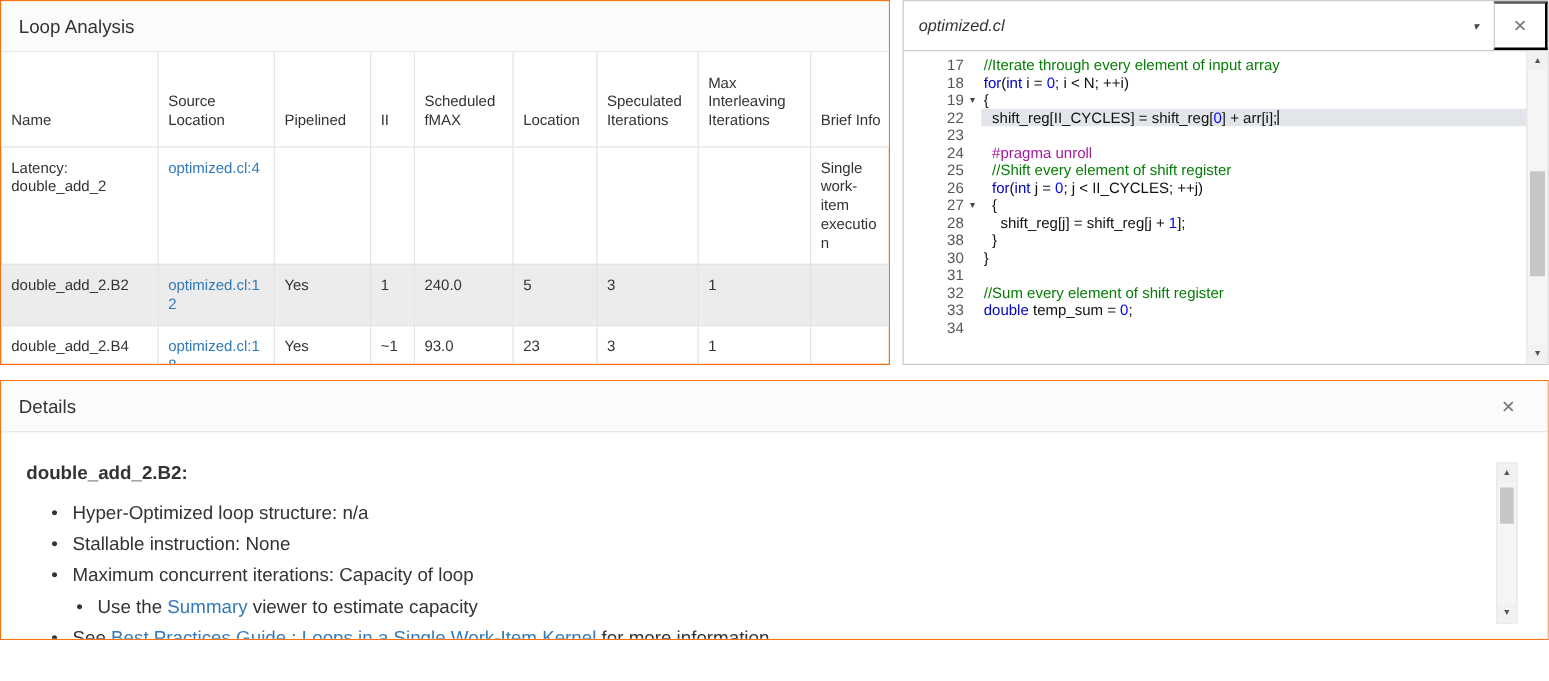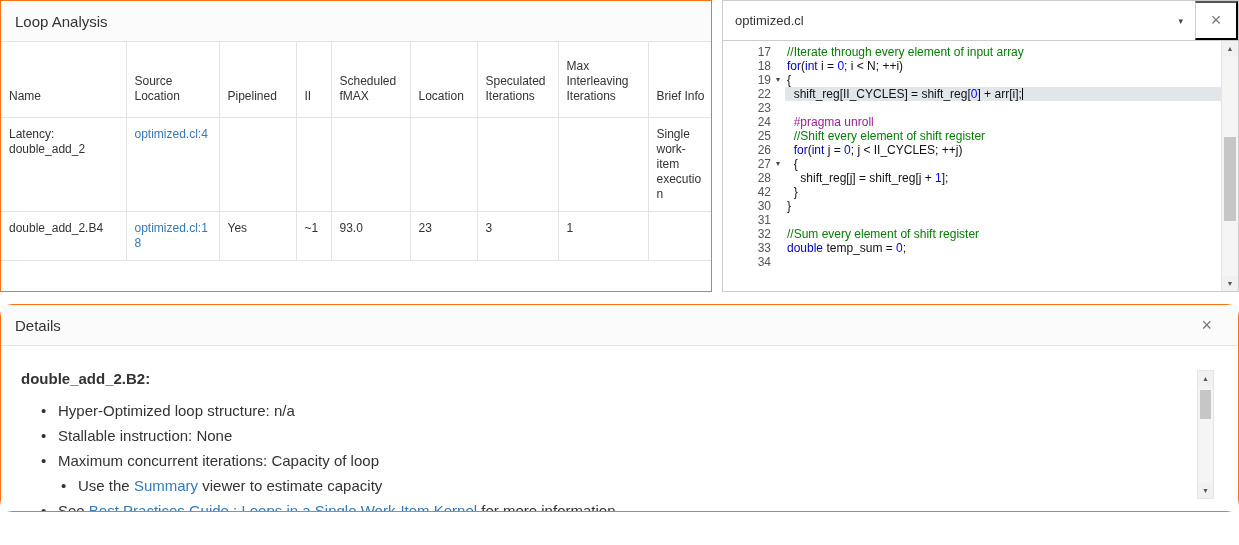--- a/index.html
+++ b/index.html
@@ -37,21 +37,21 @@
   .la-panel th:nth-child(6), .la-panel td:nth-child(6) { width: 67px; }
   .la-panel th:nth-child(7), .la-panel td:nth-child(7) { width: 81px; }
   .la-panel th:nth-child(8), .la-panel td:nth-child(8) { width: 90px; }
   .la-panel th:nth-child(9), .la-panel td:nth-child(9) { width: 65px; }
   tr.sel td { background: var(--selected-row, #ececec); }
   .link { color: var(--link, #337ab7); cursor: pointer; }
 
   
   .code-pane { flex: 1; margin-left: 10px; display: flex; flex-direction: column; border: 1px solid #ccc; background: #fff; }
   .code-toolbar { height: 40px; flex: none; display: flex; border-bottom: 1px solid #ccc; }
-  .file-select { flex: 1; display: flex; align-items: center; padding: 12px 12px; font-size: 13px; color: #333; cursor: pointer; }
+  .file-select { flex: 1; display: flex; align-items: center; padding: 12px 12px; font-size: 13px; color: #333; cursor: pointer; font-style: italic; }
   .file-select .caret { margin-left: auto; font-size: 9px; color: #444; }
   .icon-btn {
     width: 43px; flex: none; display: flex; align-items: center; justify-content: center;
     border-left: 1px solid #ccc; font-size: 18px; color: #777; background: #fff; cursor: pointer;
   }
   .code-area { position: relative; flex: 1; overflow: hidden; font-family: Liberation Sans, sans-serif; font-size: 12px; line-height: 14px; }
   .code-scroll { position: absolute; top: 0; left: 0; right: 17px; bottom: 0; overflow: hidden; padding-top: 4px; }
   .line { display: flex; height: 14px; white-space: pre; }
   .gutter { width: 62px; flex: none; display: flex; color: #555; }
   .lnum { flex: 1; text-align: right; }
@@ -66,21 +66,21 @@
 
   
   .vsb { position: absolute; top: 0; right: 0; bottom: 0; width: 17px; background: #f5f5f5; border-left: 1px solid #e6e6e6; display: flex; flex-direction: column; }
   .sb-btn { height: 15px; flex: none; font-size: 7px; color: #555; display: flex; align-items: center; justify-content: center; background: #f1f1f1; cursor: pointer; }
   .sb-track { flex: 1; position: relative; cursor: pointer; }
   .sb-thumb { position: absolute; left: 2px; right: 2px; background: #c6c6c6; cursor: pointer; }
   .code-thumb { top: 37%; height: 38%; }
   .details-thumb { top: 4%; height: 30%; }
 
   
-  .details-panel { margin-top: 12px; height: 208px; display: flex; flex-direction: column; border-radius: 12px; }
+  .details-panel { margin-top: 12px; height: 208px; display: flex; flex-direction: column; }
   .details-header-title { font-size: 15px; }
   .close-x { font-size: 18px; color: #777; cursor: pointer; background: none; border: none; line-height: 1; }
   .details-body { position: relative; flex: 1; overflow: hidden; padding: 24px 60px 0 20px; font-size: 15px; background: #fff; }
   .d-heading { font-weight: bold; margin-bottom: 15px; }
   .d-list { list-style: none; }
   .d-list li { position: relative; padding-left: 17px; margin-bottom: 8px; line-height: 17px; }
   .d-list li::before { content: "\2022"; position: absolute; left: 0; }
   li.lvl1 { margin-left: 20px; }
   li.lvl2 { margin-left: 40px; }
   .details-vsb { position: absolute; top: 24px; right: 24px; bottom: 12px; width: 17px; background: #f5f5f5; border: 1px solid #e6e6e6; display: flex; flex-direction: column; }
@@ -112,20 +112,31 @@
           <tr>
             <td>Latency: double_add_2</td>
             <td><span class="link">optimized.cl:4</span></td>
             <td></td>
             <td></td>
             <td></td>
             <td></td>
             <td></td>
             <td></td>
             <td>Single work-item execution</td>
+          </tr>
+          <tr class="sel">
+            <td>double_add_2.B2</td>
+            <td><span class="link">optimized.cl:12</span></td>
+            <td>Yes</td>
+            <td>1</td>
+            <td>240.0</td>
+            <td>5</td>
+            <td>3</td>
+            <td>1</td>
+            <td></td>
           </tr>
           <tr>
             <td>double_add_2.B4</td>
             <td><span class="link">optimized.cl:18</span></td>
             <td>Yes</td>
             <td>~1</td>
             <td>93.0</td>
             <td>23</td>
             <td>3</td>
             <td>1</td>
@@ -148,21 +159,21 @@
           <div class="line"><div class="gutter"><span class="lnum">17</span><span class="fold"></span></div><div class="ct"><span class="c-comment">//Iterate through every element of input array</span></div></div>
           <div class="line"><div class="gutter"><span class="lnum">18</span><span class="fold"></span></div><div class="ct"><span class="c-keyword">for</span><span>(</span><span class="c-keyword">int</span><span> i = </span><span class="c-number">0</span><span>; i &lt; N; ++i)</span></div></div>
           <div class="line"><div class="gutter"><span class="lnum">19</span><span class="fold">▾</span></div><div class="ct"><span>{</span></div></div>
           <div class="line active"><div class="gutter"><span class="lnum">22</span><span class="fold"></span></div><div class="ct"><span>  shift_reg[II_CYCLES] = shift_reg[</span><span class="c-number">0</span><span>] + arr[i];</span><span class="cursor"></span></div></div>
           <div class="line"><div class="gutter"><span class="lnum">23</span><span class="fold"></span></div><div class="ct"></div></div>
           <div class="line"><div class="gutter"><span class="lnum">24</span><span class="fold"></span></div><div class="ct"><span>  </span><span class="c-pragma">#pragma unroll</span></div></div>
           <div class="line"><div class="gutter"><span class="lnum">25</span><span class="fold"></span></div><div class="ct"><span>  </span><span class="c-comment">//Shift every element of shift register</span></div></div>
           <div class="line"><div class="gutter"><span class="lnum">26</span><span class="fold"></span></div><div class="ct"><span>  </span><span class="c-keyword">for</span><span>(</span><span class="c-keyword">int</span><span> j = </span><span class="c-number">0</span><span>; j &lt; II_CYCLES; ++j)</span></div></div>
           <div class="line"><div class="gutter"><span class="lnum">27</span><span class="fold">▾</span></div><div class="ct"><span>  {</span></div></div>
           <div class="line"><div class="gutter"><span class="lnum">28</span><span class="fold"></span></div><div class="ct"><span>    shift_reg[j] = shift_reg[j + </span><span class="c-number">1</span><span>];</span></div></div>
-          <div class="line"><div class="gutter"><span class="lnum">42</span><span class="fold"></span></div><div class="ct"><span>  }</span></div></div>
+          <div class="line"><div class="gutter"><span class="lnum">38</span><span class="fold"></span></div><div class="ct"><span>  }</span></div></div>
           <div class="line"><div class="gutter"><span class="lnum">30</span><span class="fold"></span></div><div class="ct"><span>}</span></div></div>
           <div class="line"><div class="gutter"><span class="lnum">31</span><span class="fold"></span></div><div class="ct"></div></div>
           <div class="line"><div class="gutter"><span class="lnum">32</span><span class="fold"></span></div><div class="ct"><span class="c-comment">//Sum every element of shift register</span></div></div>
           <div class="line"><div class="gutter"><span class="lnum">33</span><span class="fold"></span></div><div class="ct"><span class="c-keyword">double</span><span> temp_sum = </span><span class="c-number">0</span><span>;</span></div></div>
           <div class="line"><div class="gutter"><span class="lnum">34</span><span class="fold"></span></div><div class="ct"></div></div>
         </div>
       <div class="vsb">
         <div class="sb-btn sb-up">▲</div>
         <div class="sb-track">
           <div class="sb-thumb code-thumb"></div>

